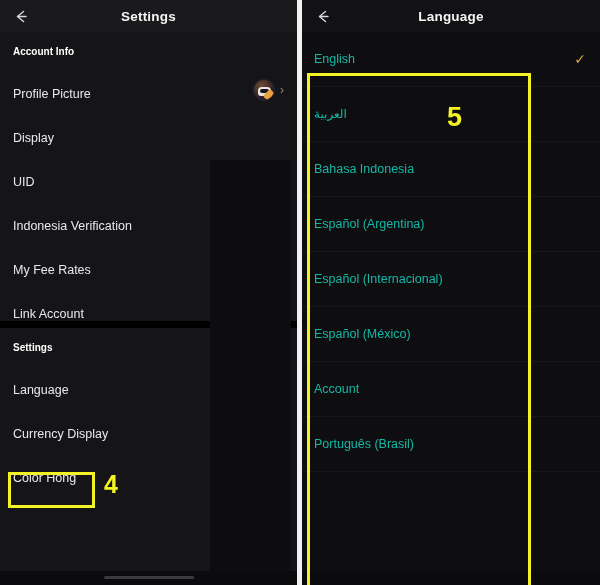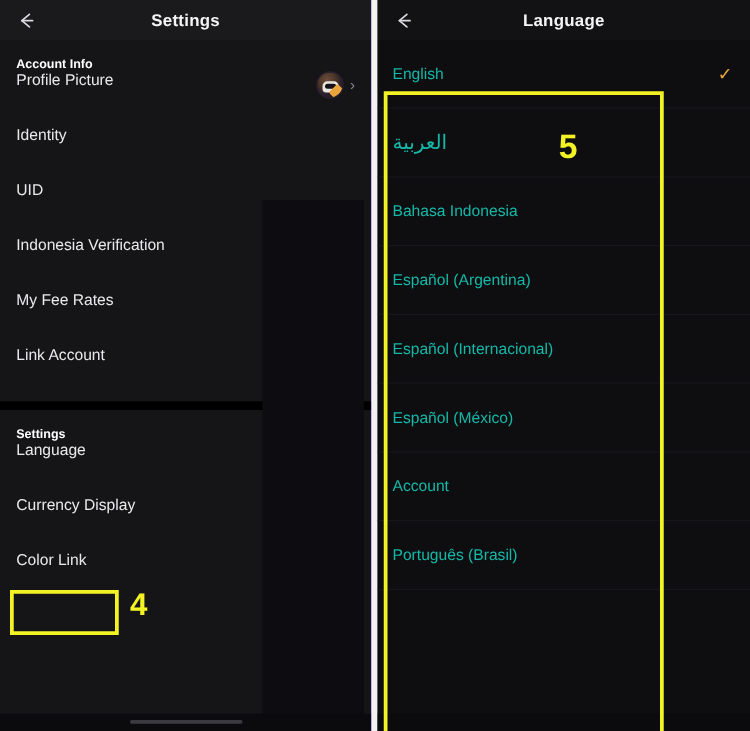--- a/index.html
+++ b/index.html
@@ -18,21 +18,21 @@
     height: 585px;
     display: flex;
     background: #ffffff;
   }
 
   
   .panel {
     position: relative;
     height: 585px;
     overflow: hidden;
-    background: #6d28d9;
+    background: #701a75;
   }
   .panel-left  { width: 297px; }
   .panel-gap   { width: 5px;  background: #f2f2f2; height: 585px; }
   .panel-right { width: 298px; background: #0e0e11; }
 
   
   .navbar {
     position: relative;
     height: 32px;
     background: #1a1a1d;
@@ -79,21 +79,21 @@
 
   .sec-divider {
     height: 7px;
     background: #000000;
     width: 100%;
   }
 
   .srow {
     height: 44px;
     display: flex;
-    align-items: flex-start;
+    align-items: flex-end;
     padding: 0 13px;
     position: relative;
     cursor: pointer;
   }
   .srow-label {
     font-size: 12.5px;
     color: #e9e9ec;
     font-weight: 500;
   }
   .srow-right {
@@ -192,21 +192,21 @@
     border-bottom: 1px solid #17171b;
     position: relative;
     cursor: pointer;
   }
   .lrow-label {
     font-size: 12.5px;
     color: #14b8a6;
   }
   .lrow-label.rtl {
     direction: rtl;
-    font-size: 16px;
+    font-size: 12px;
   }
   .lrow-check {
     margin-left: auto;
     color: #e8a33d;
     font-size: 14px;
     line-height: 1;
   }
 
   
   .home-ind {
@@ -257,21 +257,21 @@
         <span class="srow-label">Profile Picture</span>
         <span class="srow-right">
           <span class="avatar">
               <span class="avatar-badge"></span>
             </span>
           <span class="chev">›</span>
         </span>
       </div>
 
       <div class="srow">
-        <span class="srow-label">Identity</span>
+        <span class="srow-label">Display</span>
       </div>
 
       <div class="srow">
         <span class="srow-label">UID</span>
       </div>
 
       <div class="srow">
         <span class="srow-label">Indonesia Verification</span>
       </div>
 
@@ -290,21 +290,21 @@
 
       <div class="srow">
         <span class="srow-label">Language</span>
       </div>
 
       <div class="srow">
         <span class="srow-label">Currency Display</span>
       </div>
 
       <div class="srow">
-        <span class="srow-label">Color Link</span>
+        <span class="srow-label">Color Hong</span>
       </div>
 
       <div class="hl-box" id="hl-box-4"></div>
       <div class="hl-num" id="hl-num-4">4</div>
 
       <div class="bottom-bar"></div>
       <div class="home-ind"></div>
     </div>
   </div>
 

